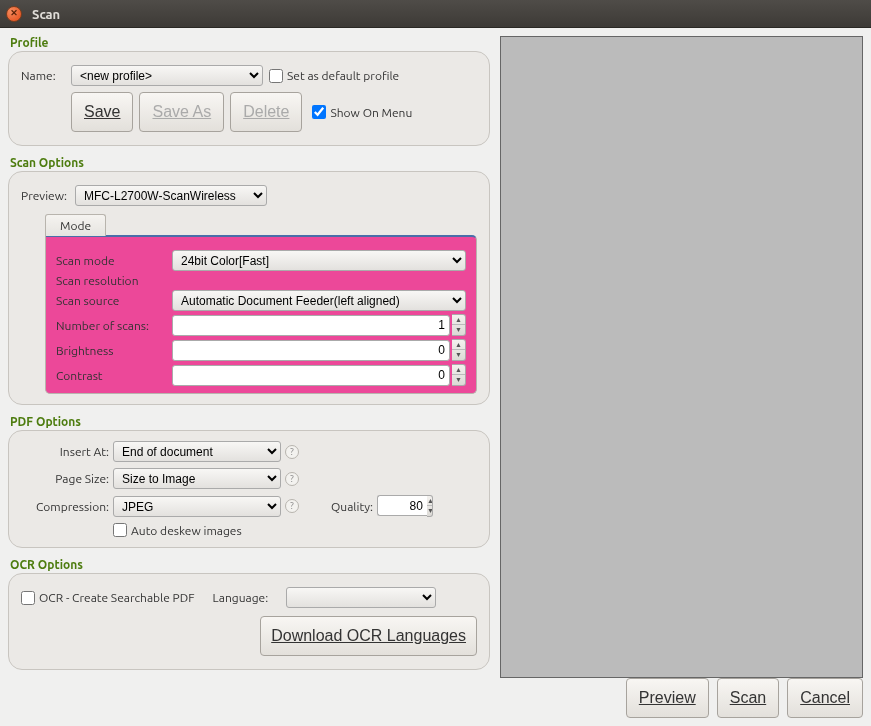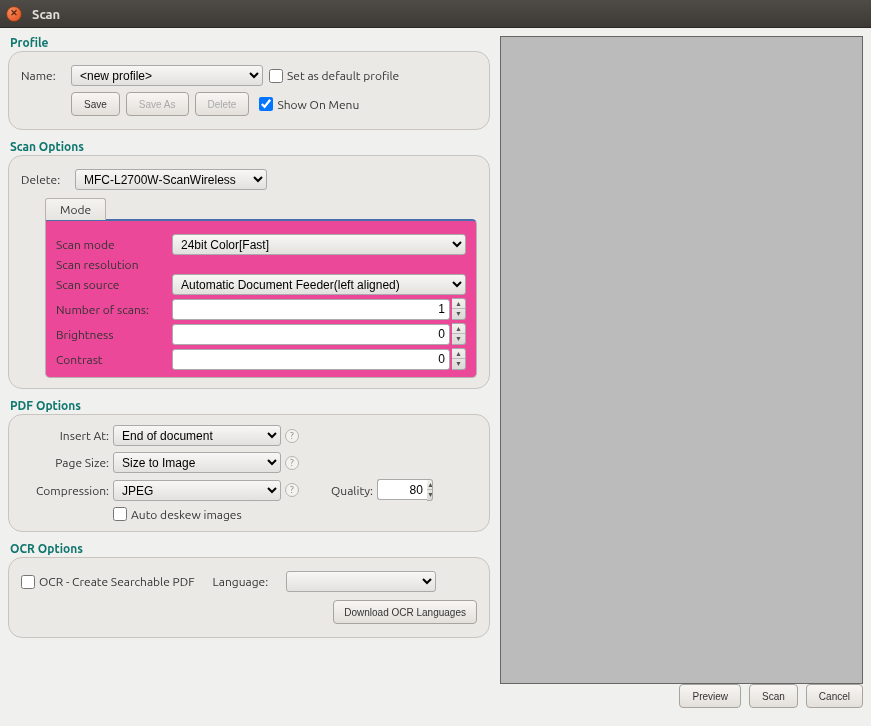--- a/index.html
+++ b/index.html
@@ -61,21 +61,21 @@
   }
   .bottom-buttons {
     display: flex;
     justify-content: flex-end;
     gap: 8px;
     margin-top: 0;
   }
   .section-label {
     font-weight: bold;
     font-size: 12px;
-    color: #0f766e;
+    color: #4d7c0f;
     margin: 2px 0 2px 2px;
   }
   .group-box {
     border: 1px solid #c8c5c0;
     border-radius: 14px;
     background: #ebe9e6;
     padding: 10px 12px;
     margin-bottom: 8px;
   }
   .row {
@@ -100,24 +100,25 @@
   }
   input[type="text"].numeric {
     text-align: right;
     background: #fff;
   }
   .btn {
     border: 1px solid #a7a39d;
     border-radius: 4px;
     background: linear-gradient(to bottom, #f8f6f3, #e3e0db);
     padding: 3px 12px;
-    font-size: 10px;
+    font-size: 16px;
     color: #333;
     cursor: pointer;
-    height: 24px;
+    height: 40px;
+    text-decoration: underline;
   }
   .btn:disabled {
     color: #aaa;
     cursor: default;
   }
   .checkbox {
     display: inline-flex;
     align-items: center;
     gap: 4px;
     cursor: pointer;
@@ -240,21 +241,21 @@
         <label class="checkbox" style="margin-left:4px">
           <input type="checkbox" checked="" style="">
           <span>Show On Menu</span>
         </label>
       </div>
     </div>
 
     <div class="section-label">Scan Options</div>
     <div class="group-box">
       <div class="row" style="margin-bottom:6px">
-        <label class="lbl" style="width:48px">Delete:</label>
+        <label class="lbl" style="width:48px">Preview:</label>
         <select style="width:192px">
           <option>MFC-L2700W-ScanWireless</option>
         </select>
       </div>
 
       <div class="tabs-wrap">
         <div class="tab-header">
           <div class="tab">Mode</div>
         </div>
         <div class="tab-content">

